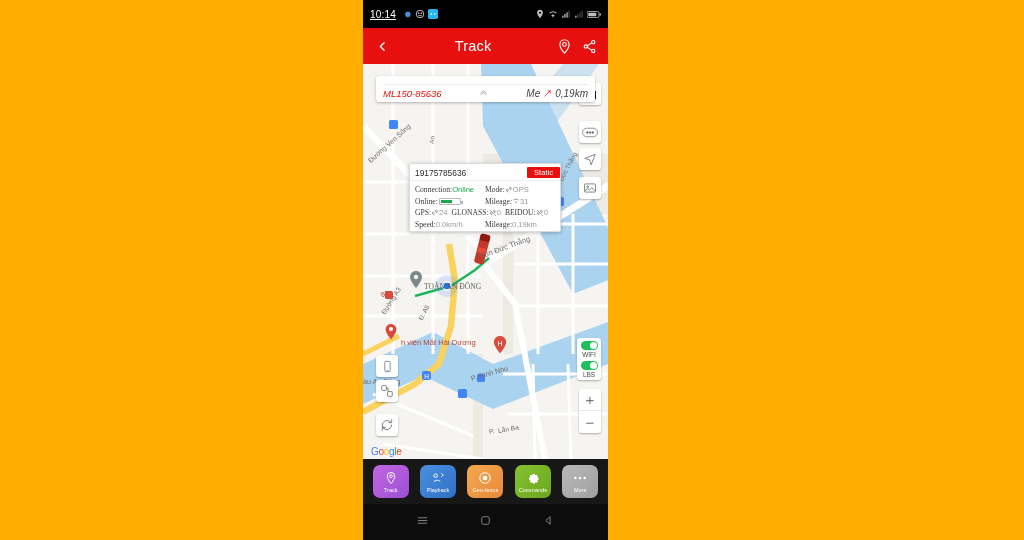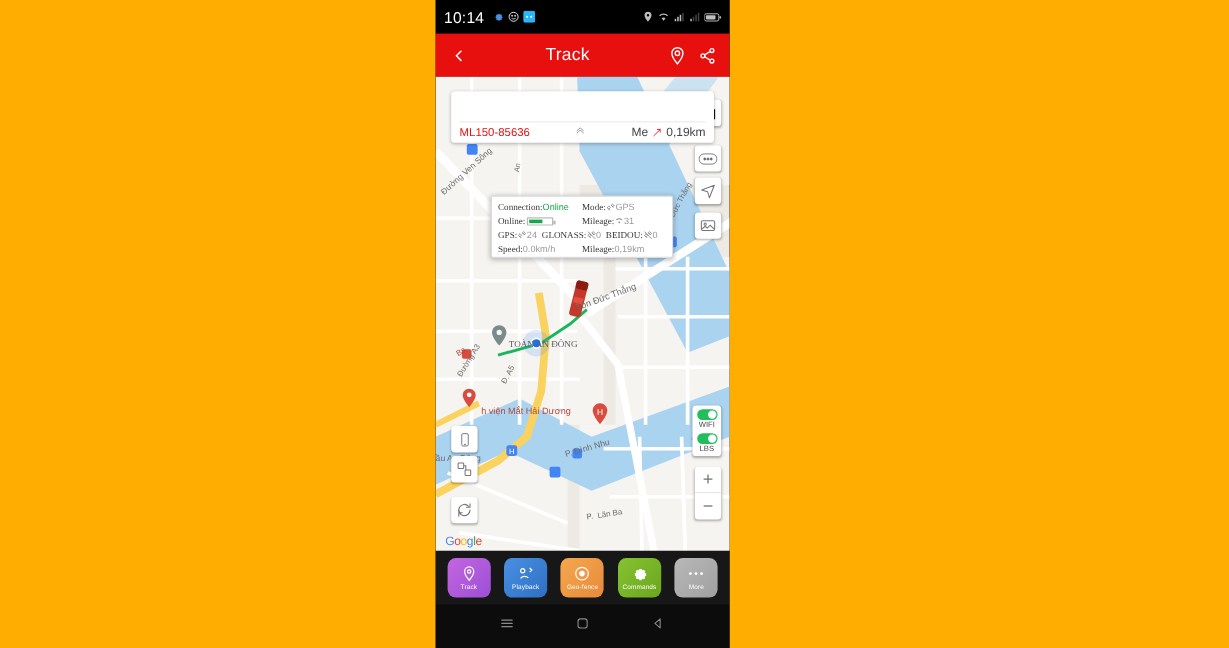--- a/index.html
+++ b/index.html
@@ -21,21 +21,21 @@
 
   
   #statusbar {
     position: absolute; left: 0; top: 0;
     width: 245px; height: 28px;
     background: #000;
     display: flex; align-items: center;
     padding: 0 7px;
     color: #fff;
   }
-  #clock { font-size: 13px; letter-spacing: .2px; }
+  #clock { font-size: 10px; letter-spacing: .2px; text-decoration: underline; }
   .sb-left-icons { display: flex; align-items: center; gap: 3px; margin-left: 6px; }
   .sb-ic { width: 10px; height: 10px; display: block; }
   .sb-right { margin-left: auto; display: flex; align-items: center; gap: 3px; opacity: .92; }
 
   
   #appbar {
     position: absolute; left: 0; top: 28px;
     width: 245px; height: 36px;
     background: #E8100F;
     display: flex; align-items: center;
@@ -74,23 +74,24 @@
     width: 219px;
     background: #fff;
     border-radius: 3px;
     box-shadow: 0 1px 3px rgba(0,0,0,.28);
     padding: 5px 7px 3px 7px;
     z-index: 40;
   }
   #addrtext { font-size: 9.3px; line-height: 12px; color: #2b2b2b; }
   #addrrow {
     display: flex; align-items: center;
-    margin-top: 20px; padding-top: 2px;
+    margin-top: 3px; padding-top: 2px;
     border-top: 1px solid #ECECEC;
     height: 15px;
+    font-style: italic;
   }
   #devid { font-size: 9.5px; color: #E8100F; }
   #collapse { flex: 1; text-align: center; color: #9a9a9a; font-size: 10px; }
   #addr-right { display: flex; align-items: center; gap: 3px; font-size: 10px; color: #444; }
 
   
   #popup {
     position: absolute; left: 46px; top: 99px;
     width: 152px;
     background: #fff;
@@ -408,20 +409,24 @@
           <svg width="9" height="9" viewBox="0 0 24 24" fill="none" stroke="#E8100F" stroke-width="2" stroke-linecap="round">
               <line x1="5" y1="19" x2="19" y2="5"></line>
               <polyline points="13 5 19 5 19 11"></polyline>
             </svg>
           <span>0,19km</span>
         </span>
       </div>
     </div>
 
     <div id="popup">
+      <div class="phead">
+        <span class="pid">19175785636</span>
+        <span class="badge">Static</span>
+      </div>
       <div class="pbody">
 
         <div class="prow">
           <span class="pcol">
             <span class="k">Connection:</span>
             <span class="v green">Online</span>
           </span>
           <span class="pcol">
             <span class="k">Mode:</span>
             <svg width="8" height="8" viewBox="0 0 24 24" fill="none" stroke="#7b7b7b" stroke-width="2">

